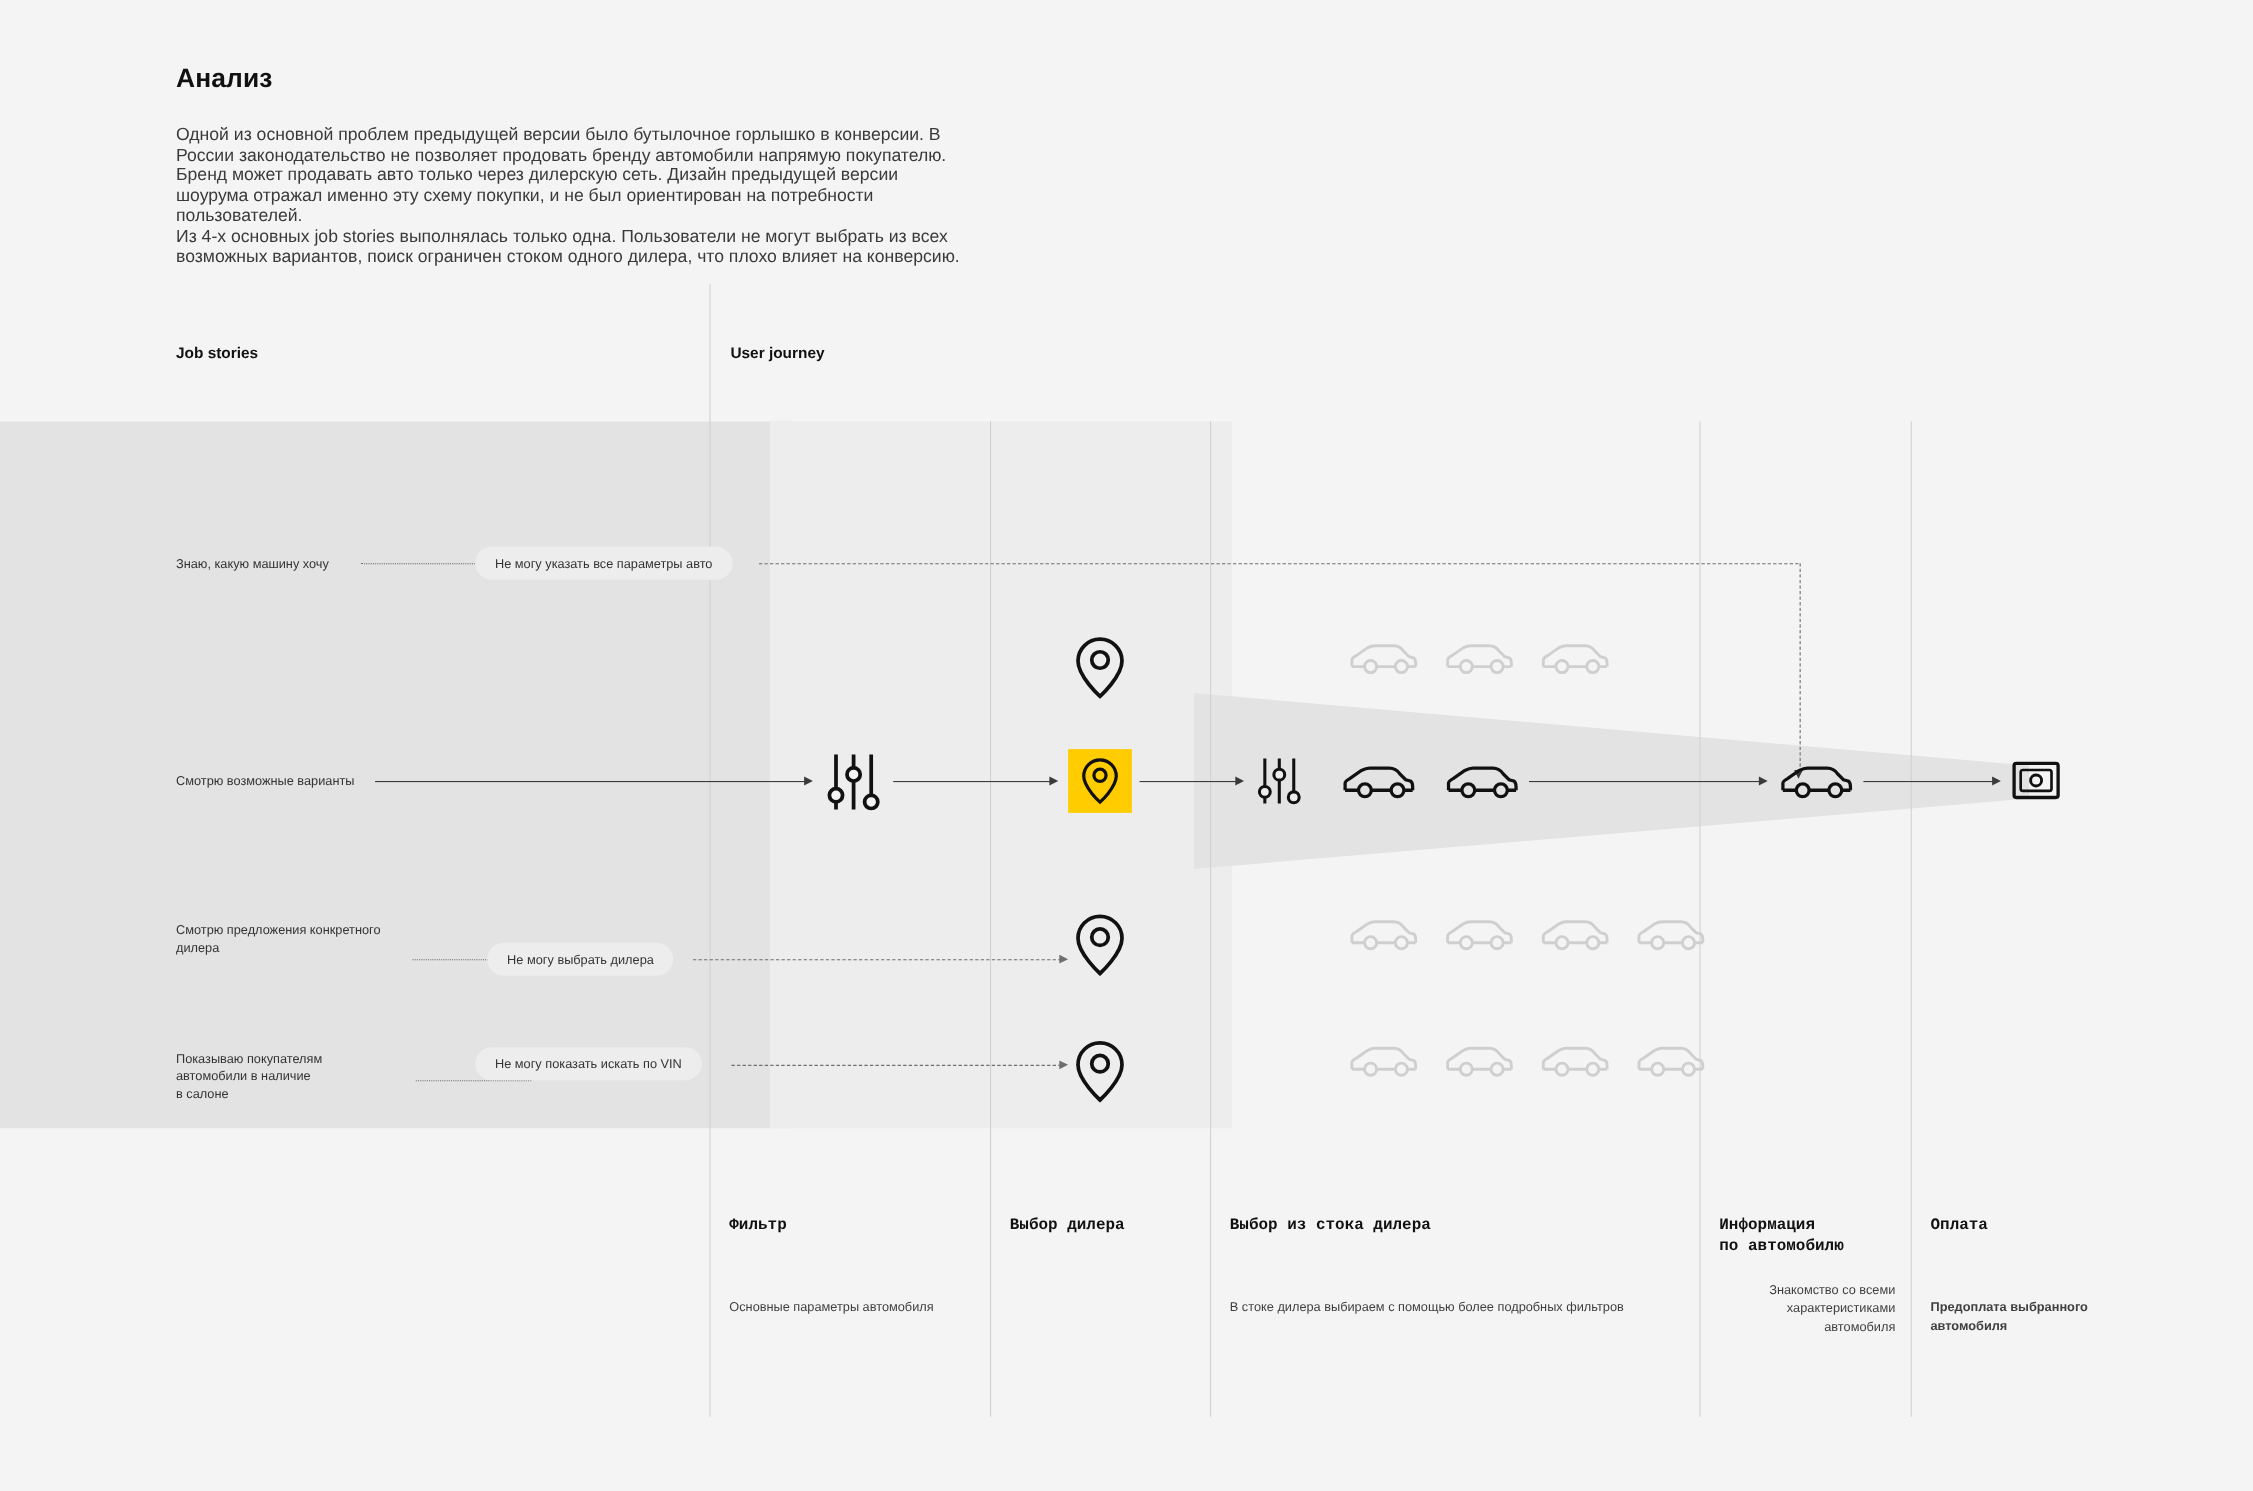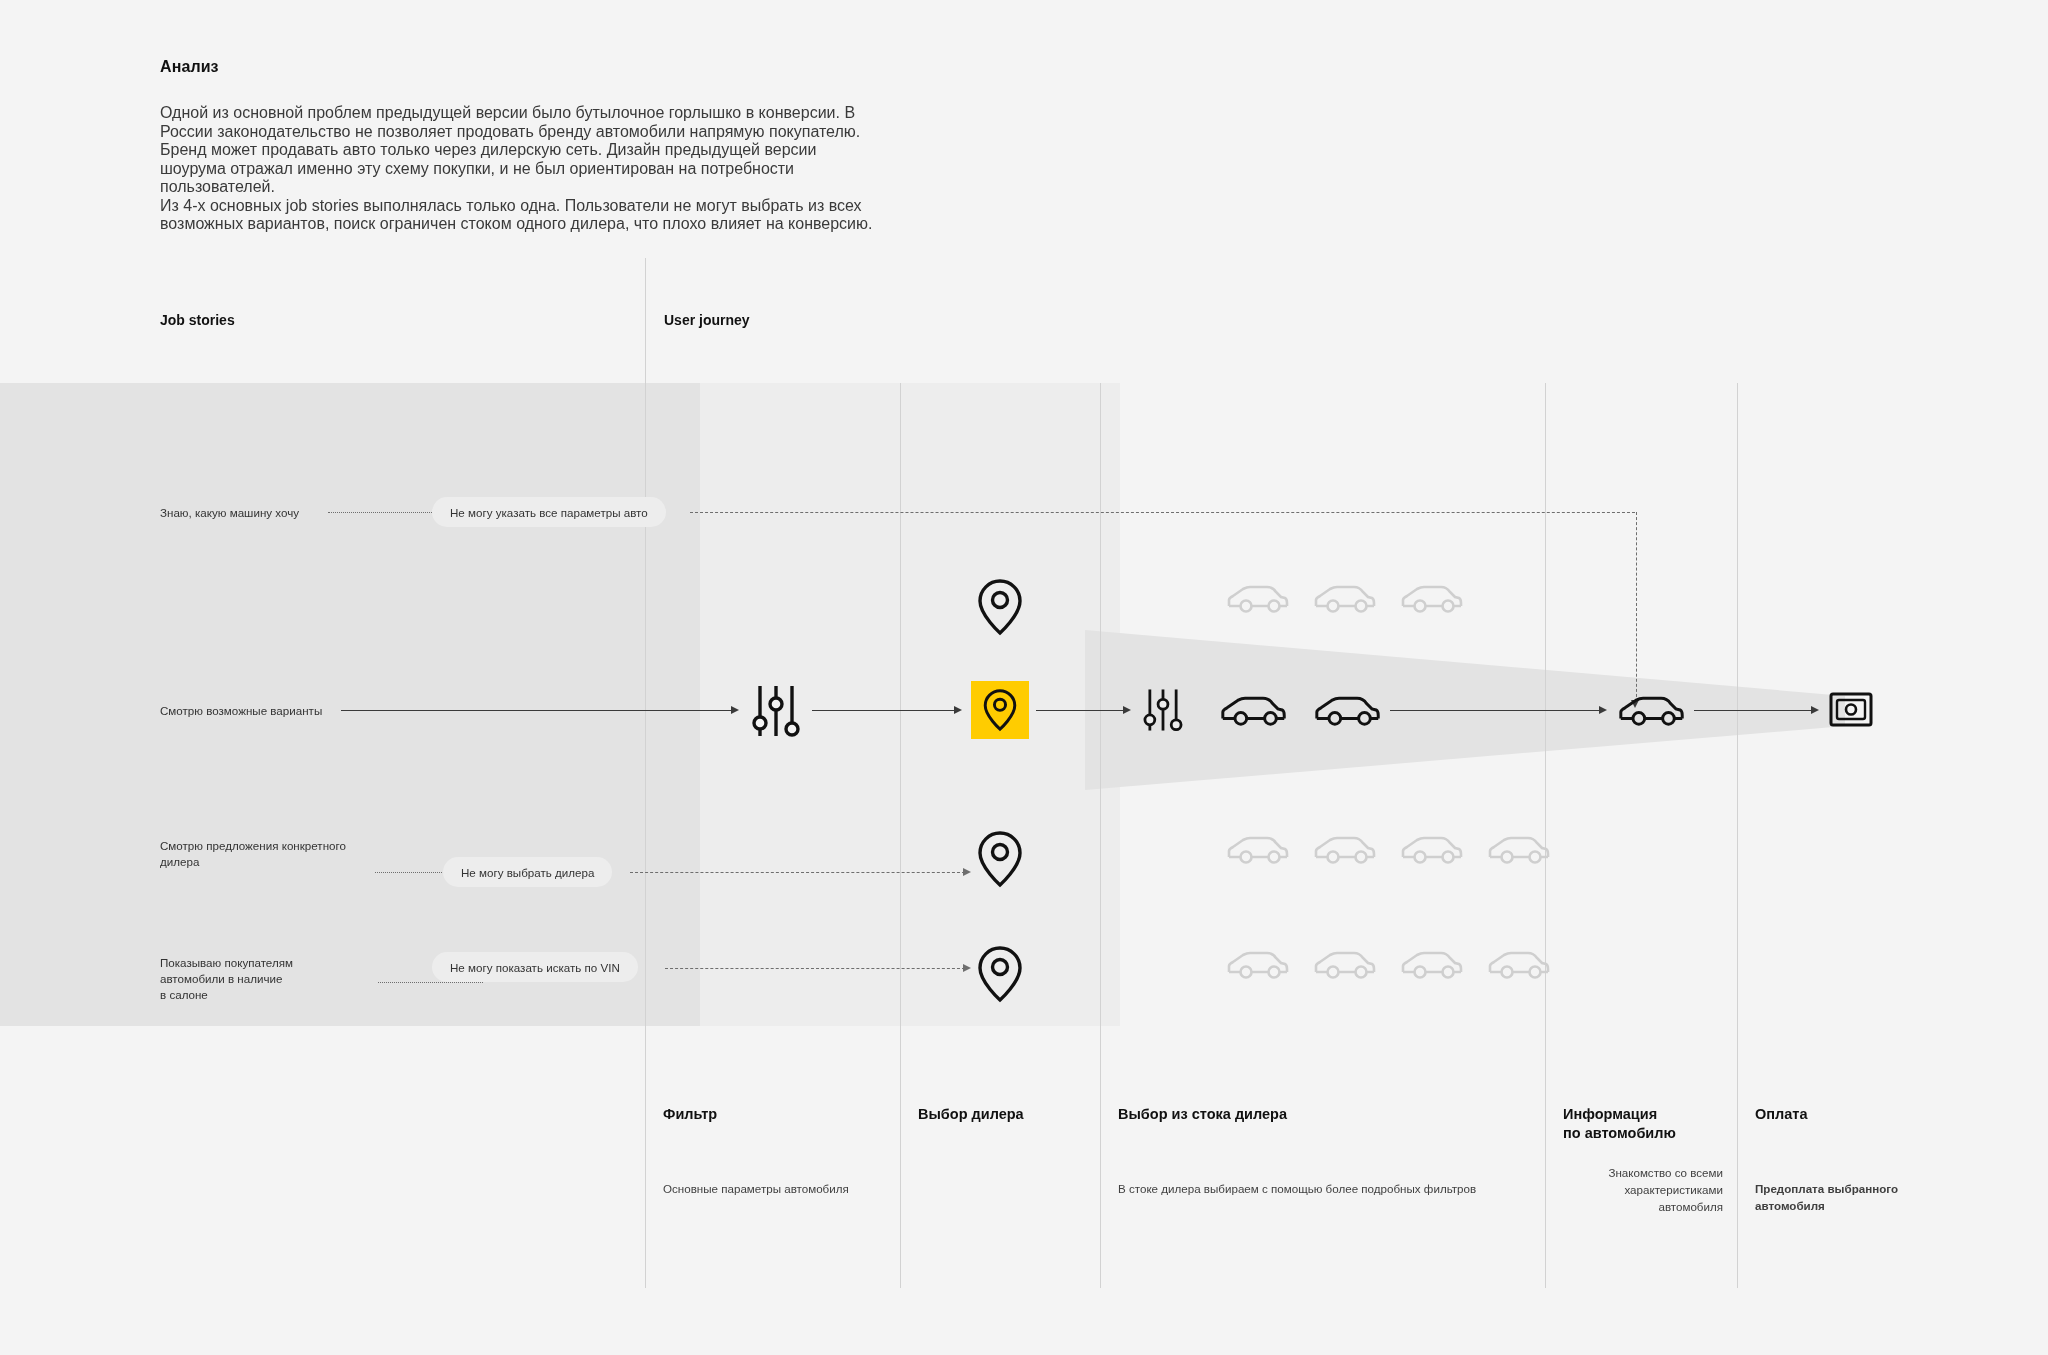--- a/index.html
+++ b/index.html
@@ -7,21 +7,21 @@
     width: 2048px; height: 1355px;
     background: #f4f4f4;
     font-family: "Liberation Sans", sans-serif;
     overflow: hidden;
   }
   #root { position: relative; width: 2048px; height: 1355px; }
 
   
   .intro { position: absolute; left: 160px; top: 58px; width: 760px; }
   .intro-title {
-    font-size: 16px; font-weight: 700; color: #111; letter-spacing: .1px;
+    font-size: 24px; font-weight: 700; color: #111; letter-spacing: .1px;
   }
   .intro-body {
     margin-top: 28px; font-size: 16px; line-height: 18.5px; color: #3a3a3a;
     width: 720px;
   }
   .intro-body p + p { margin-top: 0px; }
 
   
   .wedge-left {
     position: absolute; left: 0; top: 383px; width: 745px; height: 643px;
@@ -87,20 +87,21 @@
   .icon { position: absolute; }
   .pin-box {
     position: absolute; width: 58px; height: 58px; background: #FFCC00;
     display: flex; align-items: center; justify-content: center;
   }
 
   
   .stage-title {
     position: absolute; font-size: 14.5px; font-weight: 700; color: #111;
     line-height: 19px;
+    font-family: Liberation Mono, monospace;
   }
   .stage-desc {
     position: absolute; font-size: 11.6px; line-height: 17px; color: #3f3f3f;
   }
 </style>
 </head>
 <body>
 
 <div id="root">
 

